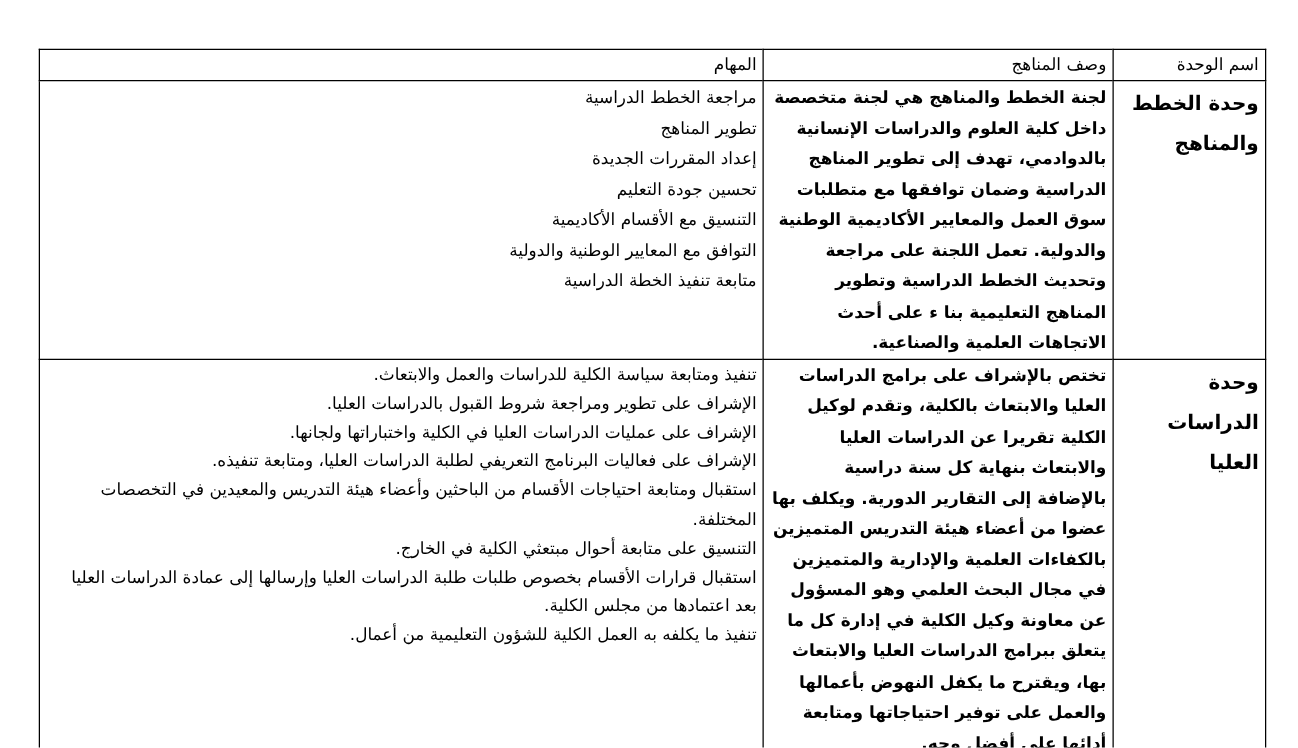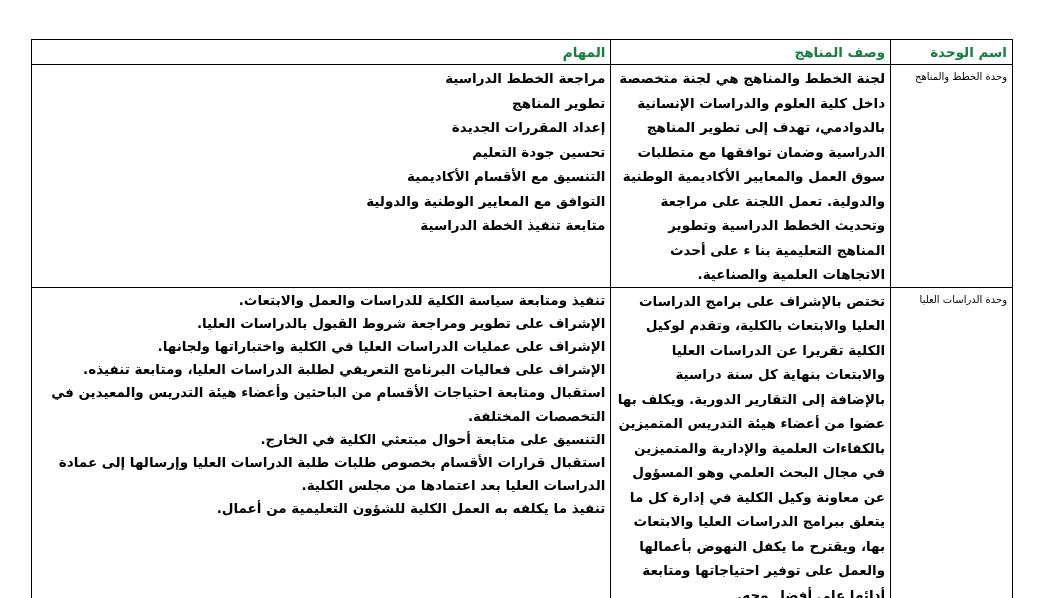--- a/index.html
+++ b/index.html
@@ -7,29 +7,29 @@
   .tbl {
     position: absolute; left: 31px; top: 39px;
     width: 982px; border-collapse: collapse; direction: rtl;
     font-family: "DejaVu Sans", sans-serif;
   }
   .tbl td, .tbl th {
     border: 1.5px solid #000; vertical-align: top; text-align: right;
     padding: 0 5px; box-sizing: border-box;
   }
   .tbl th {
-    color: #15803d; font-weight: bold; font-size: 13.5px; height: 25px;
+    color: #000000; font-weight: normal; font-size: 13.5px; height: 25px;
     line-height: 24px;
   }
   .c-name { width: 122px; }
   .c-desc { width: 280px; }
   .c-tasks { width: 580px; }
-  .cell-name { font-size: 10px; font-weight: normal; line-height: 20px; padding-top: 2px !important; }
+  .cell-name { font-size: 16px; font-weight: bold; line-height: 32px; padding-top: 2px !important; }
   .cell-desc { font-size: 13.5px; font-weight: bold; line-height: 24.5px; padding-top: 1px !important; margin-top: 44px; }
-  .cell-tasks { font-size: 13.5px; font-weight: bold; line-height: 24.5px; padding-top: 1px !important; }
+  .cell-tasks { font-size: 13.5px; font-weight: normal; line-height: 24.5px; padding-top: 1px !important; }
   .tasks-line { display: block; }
   .row1 td { height: 196px; }
   .row2 td { height: 297px; }
   .r2-tasks { line-height: 23.2px; }
 </style>
 </head>
 <body>
 
 <table class="tbl">
   <tbody>

